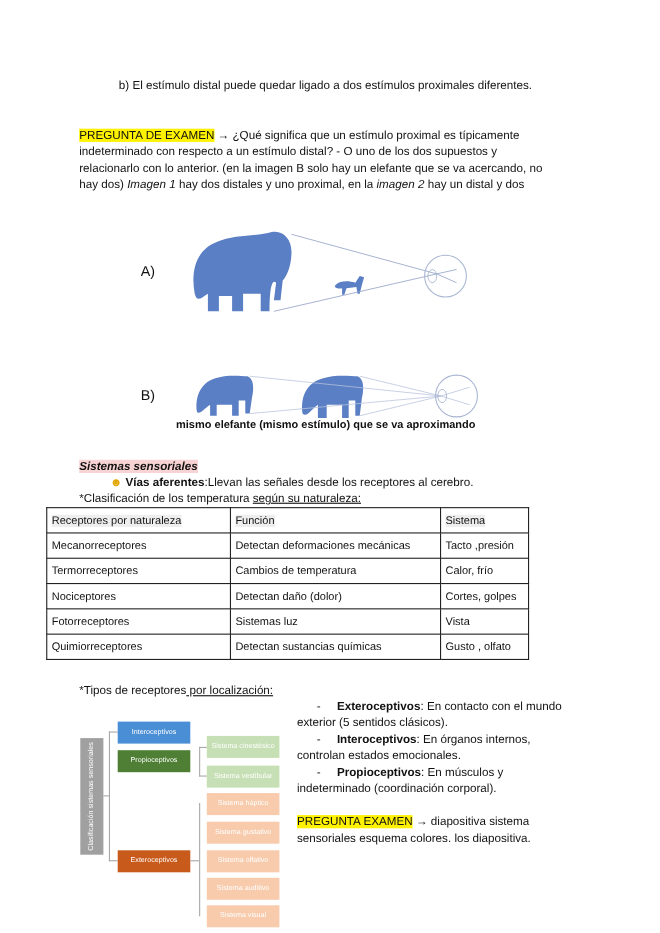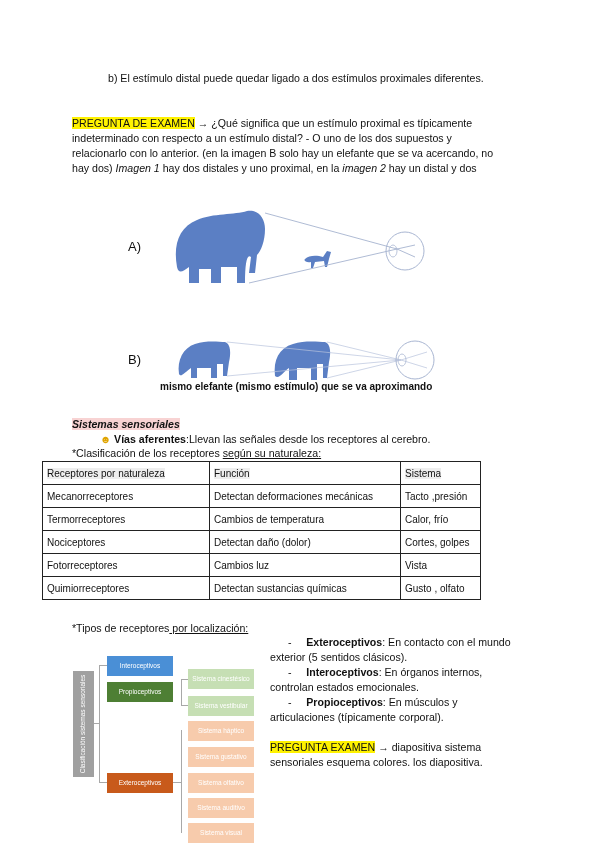--- a/index.html
+++ b/index.html
@@ -80,21 +80,21 @@
 <div class="abs" style="left:160px; top:381px; font-weight:bold; font-size:10px;">mismo elefante (mismo estímulo) que se va aproximando</div>
 
 <div class="abs line" style="left:72px; top:417px;">
   <b class="hl-pink">Sistemas sensoriales</b>
 </div>
 <div class="abs line" style="left:72px; top:432px;margin-left:28px;">
   <span style="color:#e0a400;">☻</span>
   <b>Vías aferentes</b><span>:Llevan las señales desde los receptores al cerebro.</span>
 </div>
 <div class="abs line" style="left:72px; top:446px;">
-  <span>*Clasificación de los receptores </span><u>según su naturaleza:</u>
+  <span>*Clasificación de los temperatura </span><u>según su naturaleza:</u>
 </div>
 
 <table class="rec">
   <tbody>
       <tr>
     <td class="c1"><span class="hdr-shade">Receptores por naturaleza</span></td>
     <td class="c2"><span class="hdr-shade">Función</span></td>
     <td><span class="hdr-shade">Sistema</span></td>
   </tr>
   <tr>
@@ -107,21 +107,21 @@
     <td class="c2">Cambios de temperatura</td>
     <td>Calor, frío</td>
   </tr>
   <tr>
     <td class="c1">Nociceptores</td>
     <td class="c2">Detectan daño (dolor)</td>
     <td>Cortes, golpes</td>
   </tr>
   <tr>
     <td class="c1">Fotorreceptores</td>
-    <td class="c2">Cambios luz</td>
+    <td class="c2">Sistemas luz</td>
     <td>Vista</td>
   </tr>
   <tr>
     <td class="c1">Quimiorreceptores</td>
     <td class="c2">Detectan sustancias químicas</td>
     <td>Gusto , olfato</td>
   </tr>
 </tbody>
   </table>
 
@@ -165,21 +165,21 @@
   <div>
     <div style="padding-left:18px;"><span>-</span>&nbsp;&nbsp;&nbsp;&nbsp;&nbsp;<b>Exteroceptivos</b><span>: En contacto con el mundo</span></div>
     <div>exterior (5 sentidos clásicos).</div>
   </div>
   <div>
     <div style="padding-left:18px;"><span>-</span>&nbsp;&nbsp;&nbsp;&nbsp;&nbsp;<b>Interoceptivos</b><span>:  En órganos internos,</span></div>
     <div>controlan estados emocionales.</div>
   </div>
   <div>
     <div style="padding-left:18px;"><span>-</span>&nbsp;&nbsp;&nbsp;&nbsp;&nbsp;<b>Propioceptivos</b><span>: En músculos y</span></div>
-    <div>articulaciones (típicamente corporal).</div>
+    <div>indeterminado (coordinación corporal).</div>
   </div>
 </div>
 
 <div class="abs line" style="left:270px; top:740px; width:270px;">
   <div>
     <span class="hl-yellow">PREGUNTA EXAMEN</span>
     <span>→</span><span> diapositiva sistema</span>
   </div>
   <div>sensoriales esquema colores. los diapositiva.</div>
 </div>

